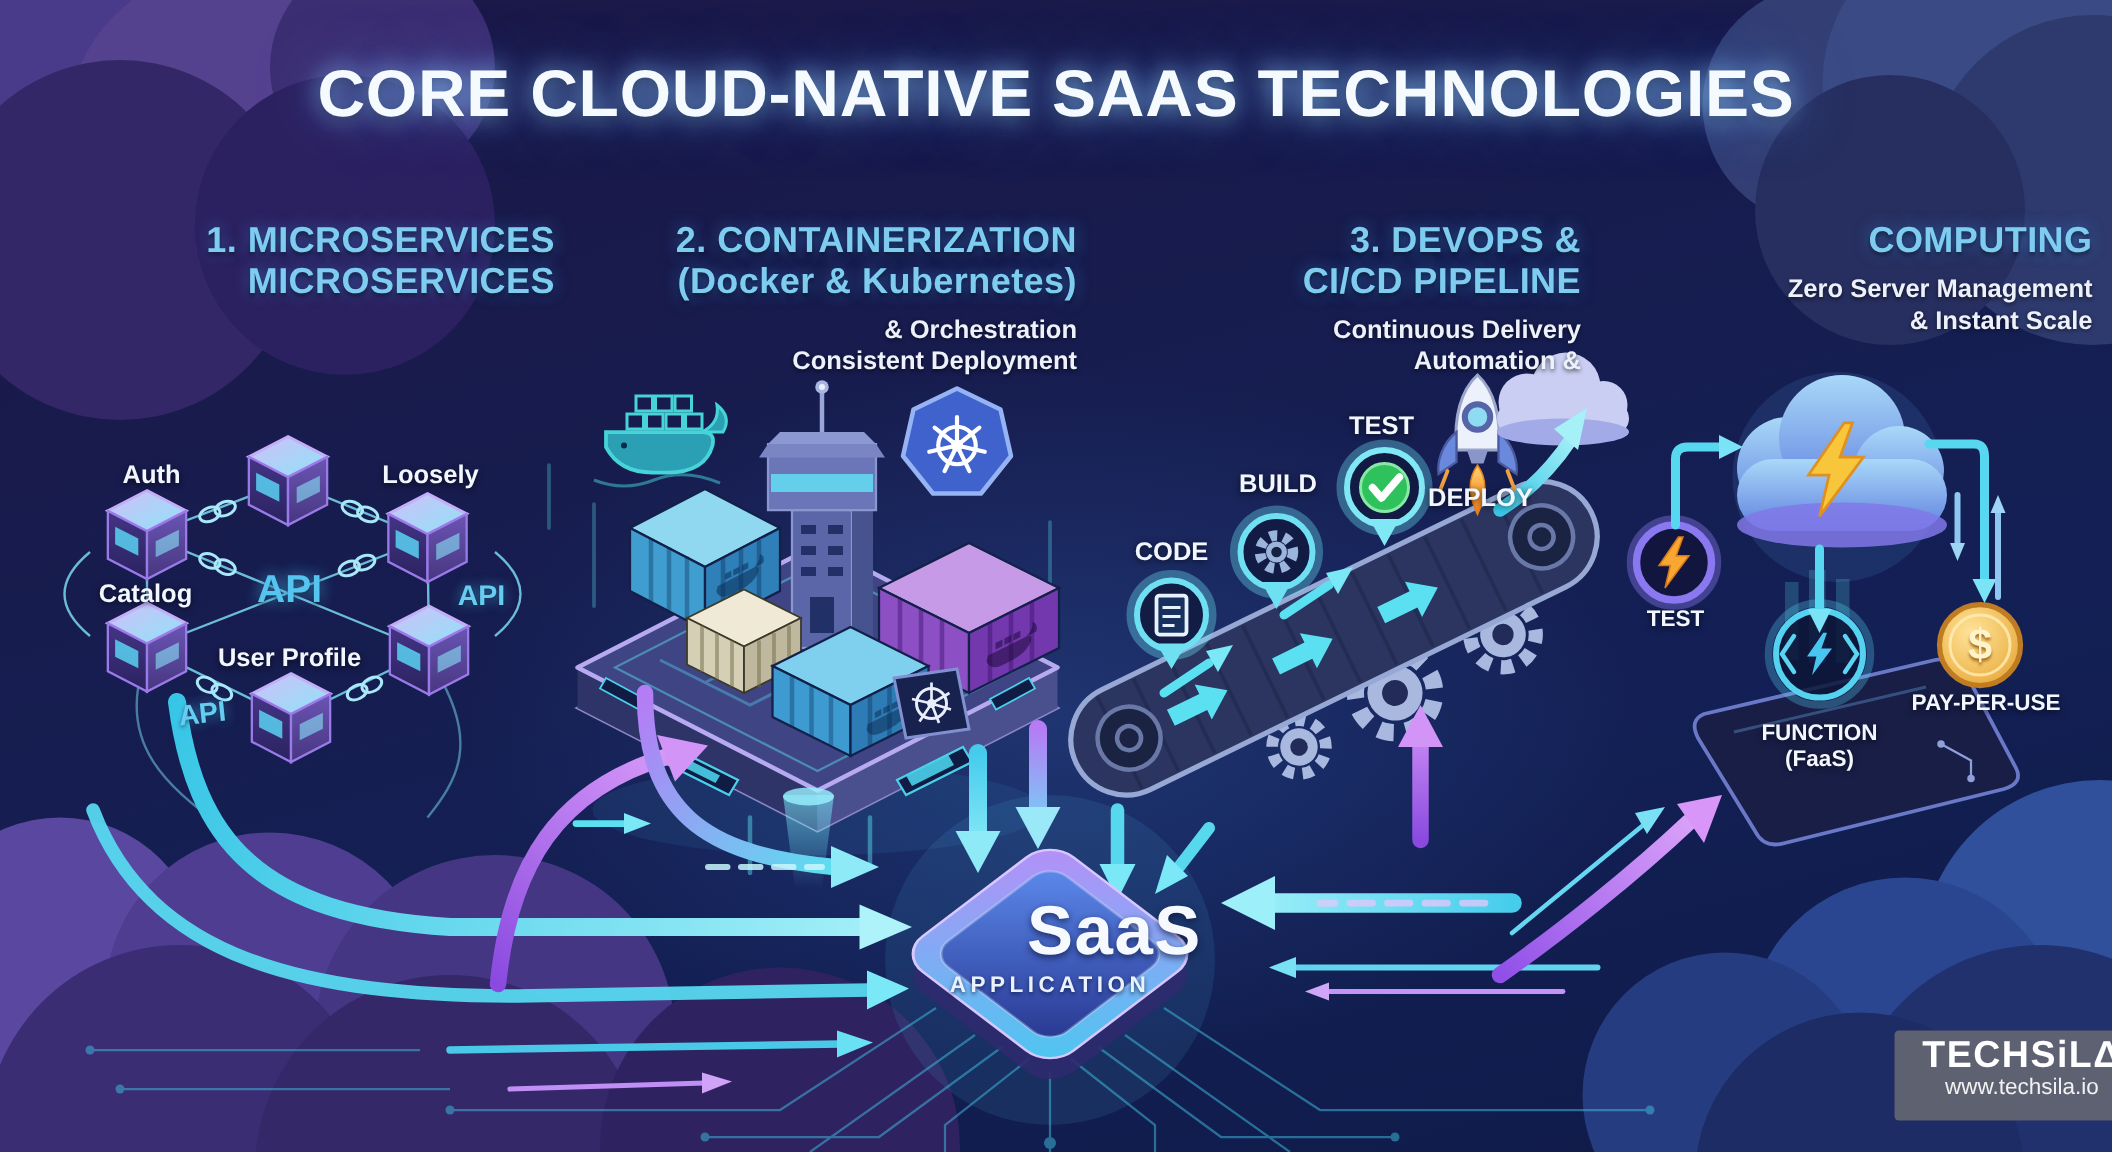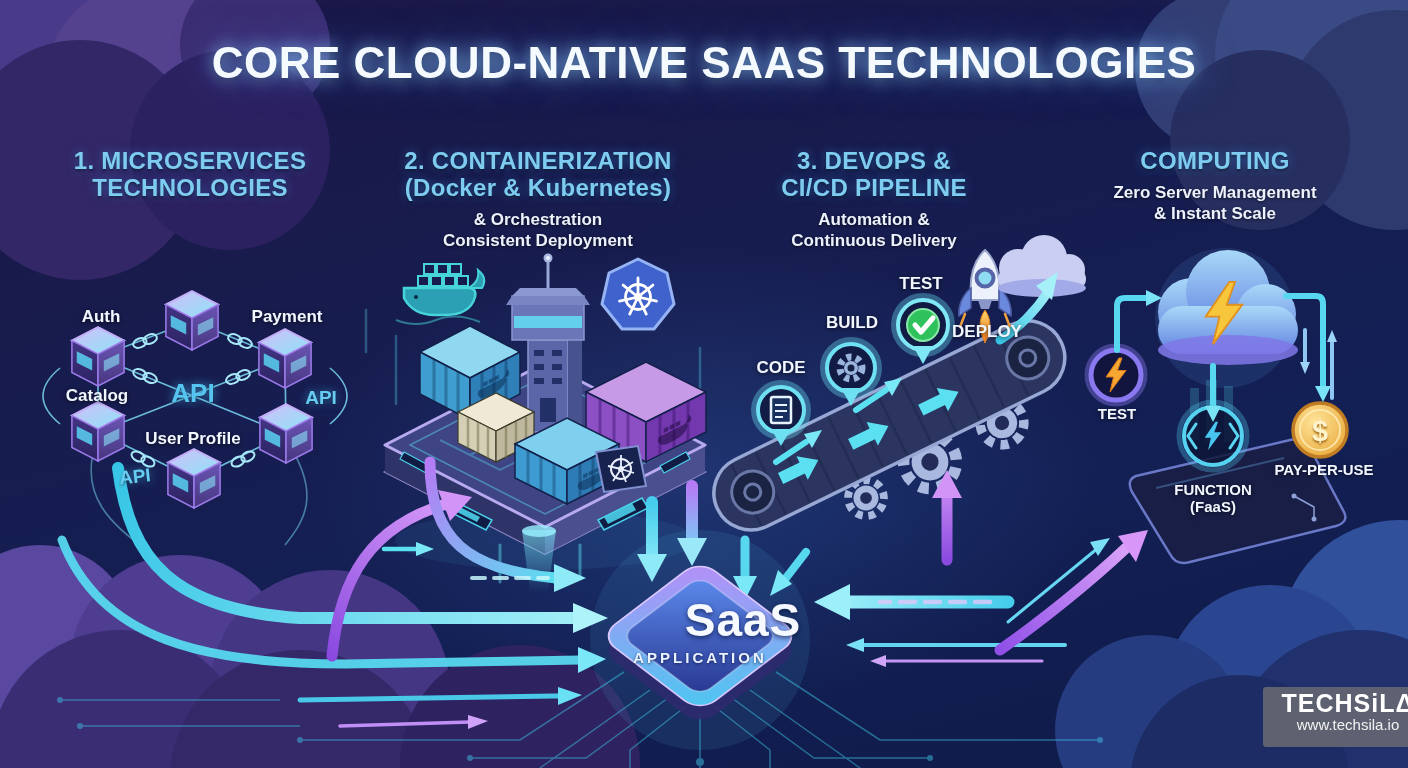--- a/index.html
+++ b/index.html
@@ -7,21 +7,21 @@
     font-family:"Liberation Sans",sans-serif;
     background:linear-gradient(165deg,#1c1847 0%,#171c4e 35%,#132055 65%,#0f1a47 100%);padding-left:44px;}
   .center-glow{position:absolute;left:0;top:0;width:1408px;height:768px;pointer-events:none;
     background:radial-gradient(ellipse 560px 330px at 50% 62%,rgba(70,130,220,.22),rgba(70,130,220,0) 70%);}
   .layer{position:absolute;left:0;top:0;}
   .lbl{position:absolute;transform:translate(-50%,-50%);white-space:nowrap;color:#f2f6ff;
     font-weight:700;text-shadow:0 1px 4px rgba(0,0,0,.65);z-index:5;}
   .title{position:absolute;left:0;top:38px;width:1408px;text-align:center;color:#f5faff;
     font-size:44px;font-weight:800;letter-spacing:.5px;z-index:6;
     text-shadow:0 0 16px rgba(140,200,255,.9),0 0 40px rgba(90,150,255,.5),0 3px 6px rgba(0,0,0,.45);}
-  .sec{position:absolute;width:360px;text-align:center;z-index:6;}
+  .sec{position:absolute;width:360px;text-align:right;z-index:6;}
   .sec-h{font-size:24px;font-weight:800;color:#7ecdf1;line-height:1.12;letter-spacing:.3px;
     text-shadow:0 0 10px rgba(60,140,220,.55),0 2px 3px rgba(0,0,0,.55);}
   .sec-s{font-size:17px;font-weight:600;color:#edf1fb;line-height:1.25;margin-top:7px;
     text-shadow:0 1px 3px rgba(0,0,0,.6);}
   .node-lbl{font-size:17px;}
   .api-big{font-size:26px;font-weight:800;color:#55c4f0;text-shadow:0 0 10px rgba(80,200,255,.7),0 1px 3px rgba(0,0,0,.6);}
   .api-sm{font-size:19px;font-weight:700;color:#66ccf2;text-shadow:0 0 8px rgba(80,200,255,.6),0 1px 3px rgba(0,0,0,.6);}
   .stage-lbl{font-size:17px;font-weight:800;}
   .srv-lbl{font-size:15px;font-weight:800;}
   .dollar{font-size:29px;font-weight:800;color:#fff3cc;text-shadow:0 2px 2px rgba(150,90,10,.8);}
@@ -484,55 +484,55 @@
   <rect x="-56" y="-56" width="112" height="112" rx="16" fill="url(#gDiaF)"></rect>
   <rect x="-56" y="-56" width="112" height="112" rx="16" fill="none" stroke="rgba(255,255,255,.25)" stroke-width="2"></rect>
 </g>
 </svg>
 
 <div class="title">CORE CLOUD-NATIVE SAAS TECHNOLOGIES</div>
 
 <div class="sec" style="left:10px;top:148px">
   <div class="sec-h">
         <div>1. MICROSERVICES</div>
-        <div>TECHNOLOGIES</div>
+        <div>MICROSERVICES</div>
       </div>
 </div>
 <div class="sec" style="left:358px;top:148px">
   <div class="sec-h">
         <div>2. CONTAINERIZATION</div>
         <div>(Docker &amp; Kubernetes)</div>
       </div>
   <div class="sec-s">
         <div>&amp; Orchestration</div>
         <div>Consistent Deployment</div>
       </div>
 </div>
 <div class="sec" style="left:694px;top:148px">
   <div class="sec-h">
         <div>3. DEVOPS &amp;</div>
         <div>CI/CD PIPELINE</div>
       </div>
   <div class="sec-s">
+        <div>Continuous Delivery</div>
         <div>Automation &amp;</div>
-        <div>Continuous Delivery</div>
       </div>
 </div>
 <div class="sec" style="left:1035px;top:148px">
   <div class="sec-h">
         <div>COMPUTING</div>
       </div>
   <div class="sec-s">
         <div>Zero Server Management</div>
         <div>&amp; Instant Scale</div>
       </div>
 </div>
 
 <div class="lbl node-lbl" style="left:101px;top:317px">Auth</div>
-<div class="lbl node-lbl" style="left:287px;top:317px">Payment</div>
+<div class="lbl node-lbl" style="left:287px;top:317px">Loosely</div>
 <div class="lbl node-lbl" style="left:97px;top:396px">Catalog</div>
 <div class="lbl node-lbl" style="left:193px;top:439px">User Profile</div>
 <div class="lbl api-big" style="left:193px;top:393px">API</div>
 <div class="lbl api-sm" style="left:321px;top:398px">API</div>
 <div class="lbl api-sm" style="left:135px;top:477px;transform:translate(-50%,-50%) rotate(-6deg)">API</div>
 
 <div class="lbl stage-lbl" style="left:781px;top:368px">CODE</div>
 <div class="lbl stage-lbl" style="left:852px;top:323px">BUILD</div>
 <div class="lbl stage-lbl" style="left:921px;top:284px">TEST</div>
 <div class="lbl stage-lbl" style="left:987px;top:332px">DEPLOY</div>

